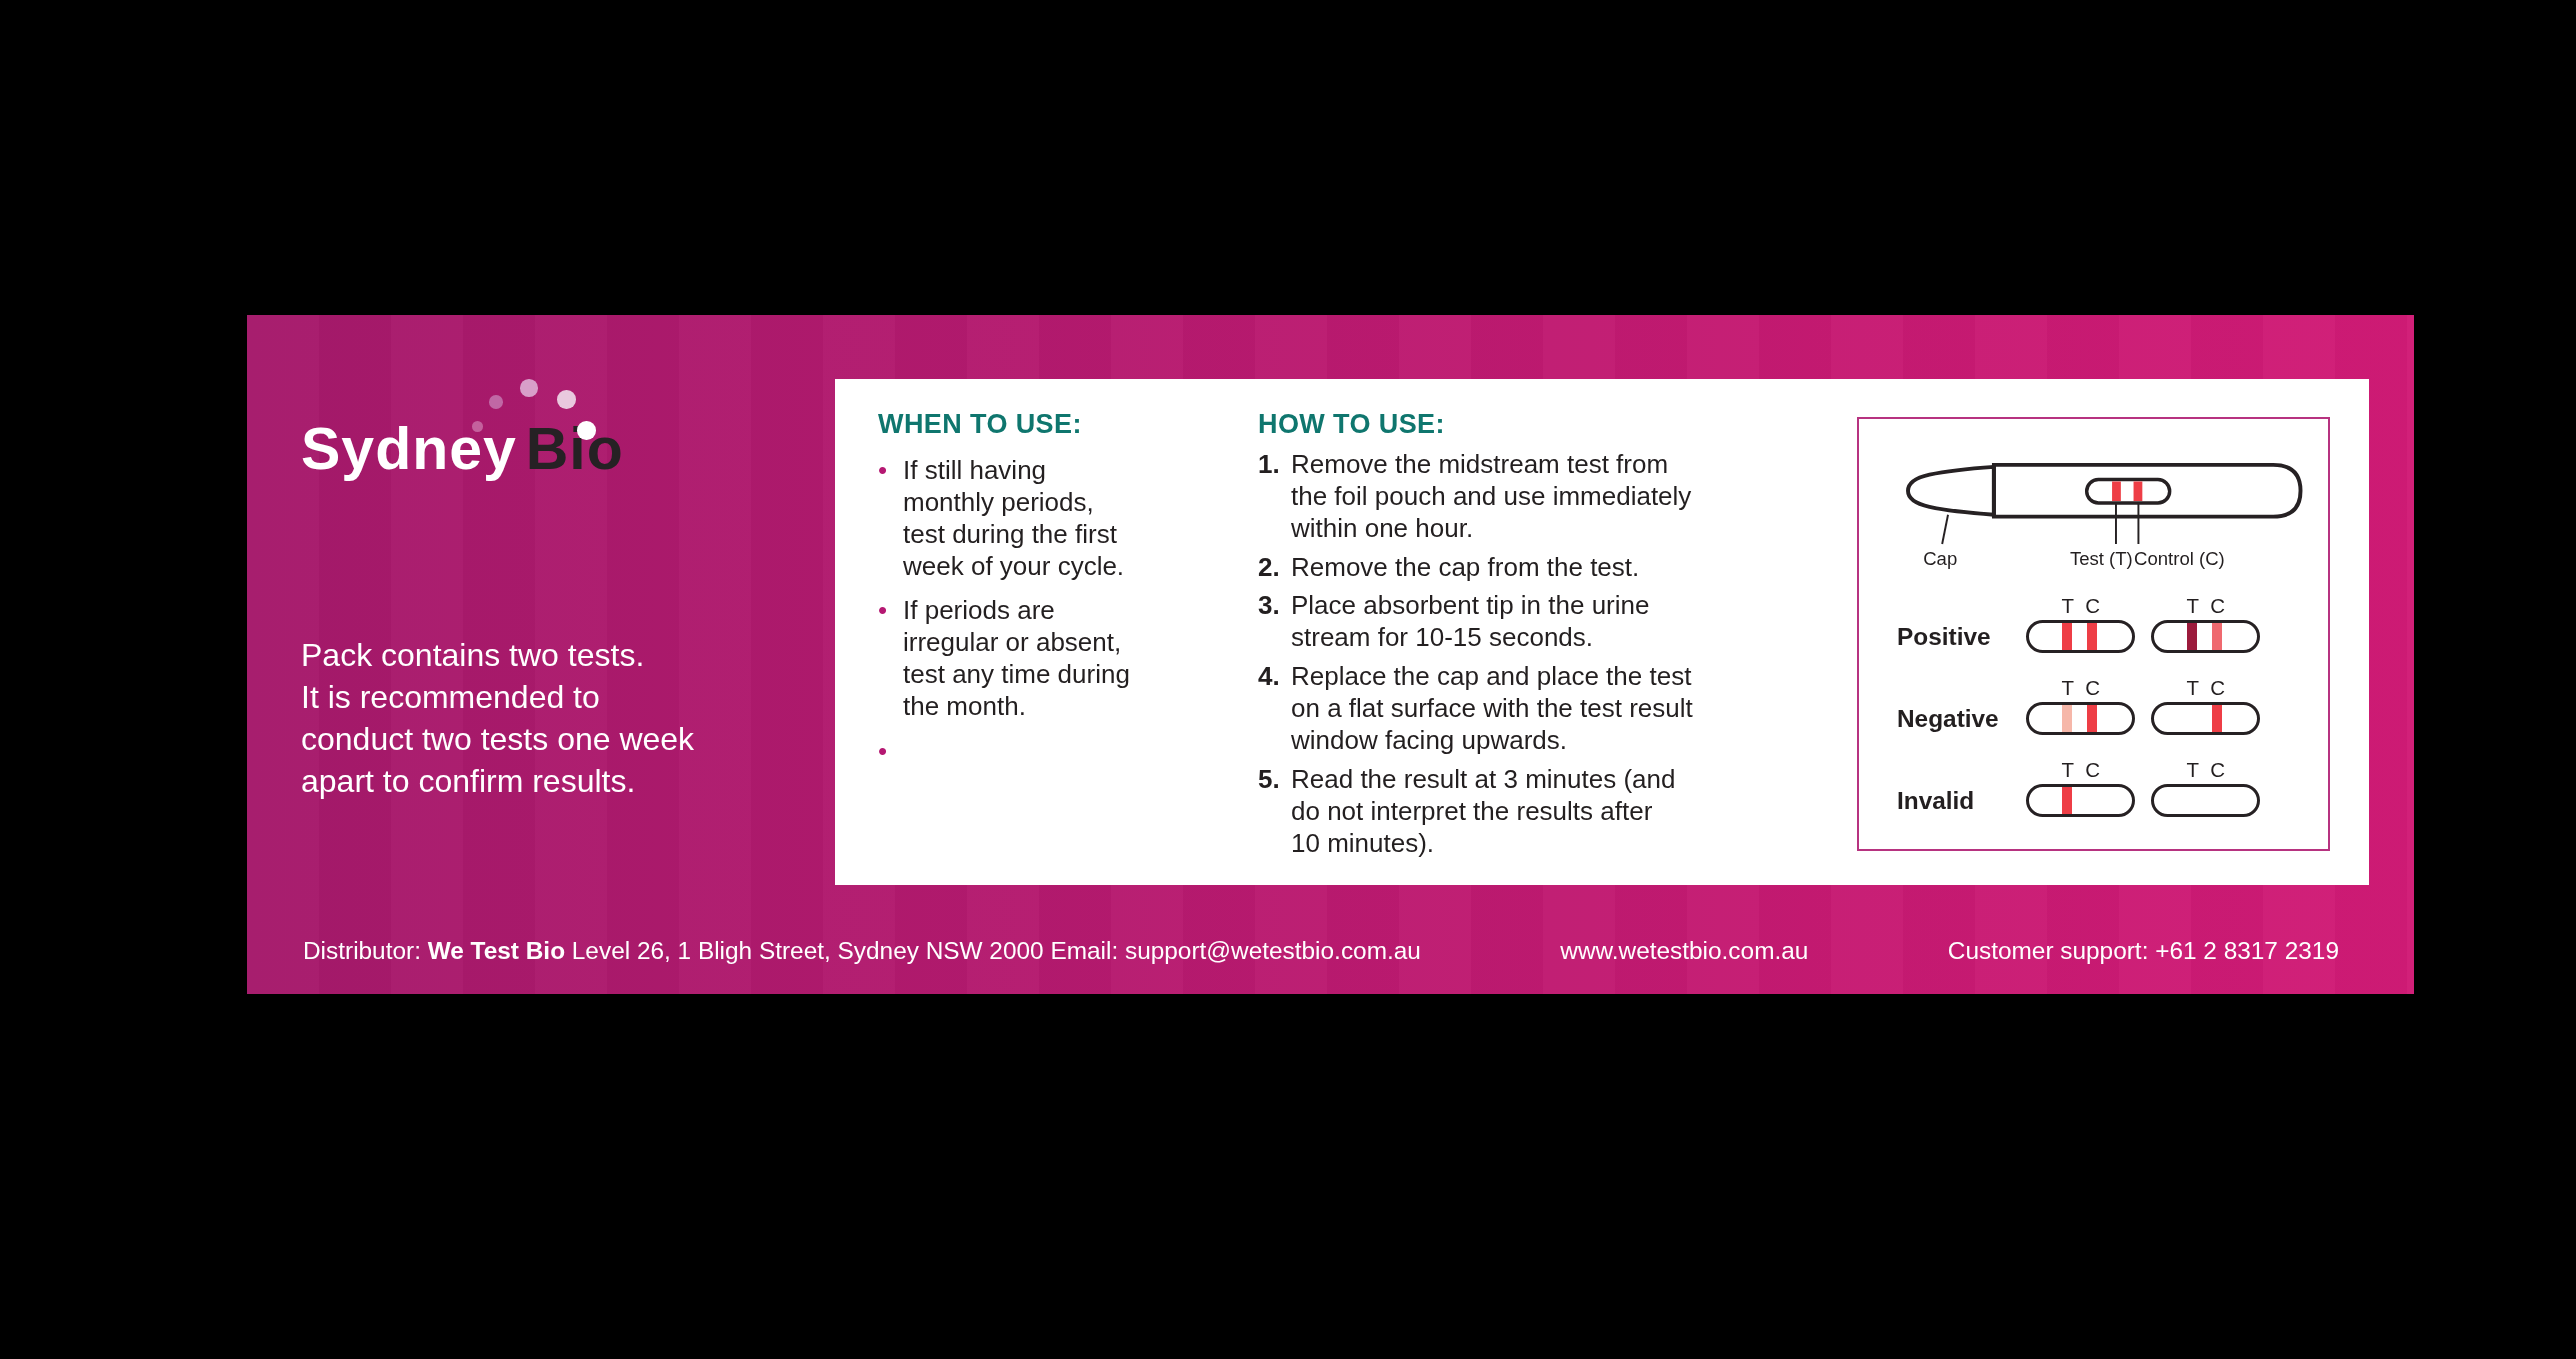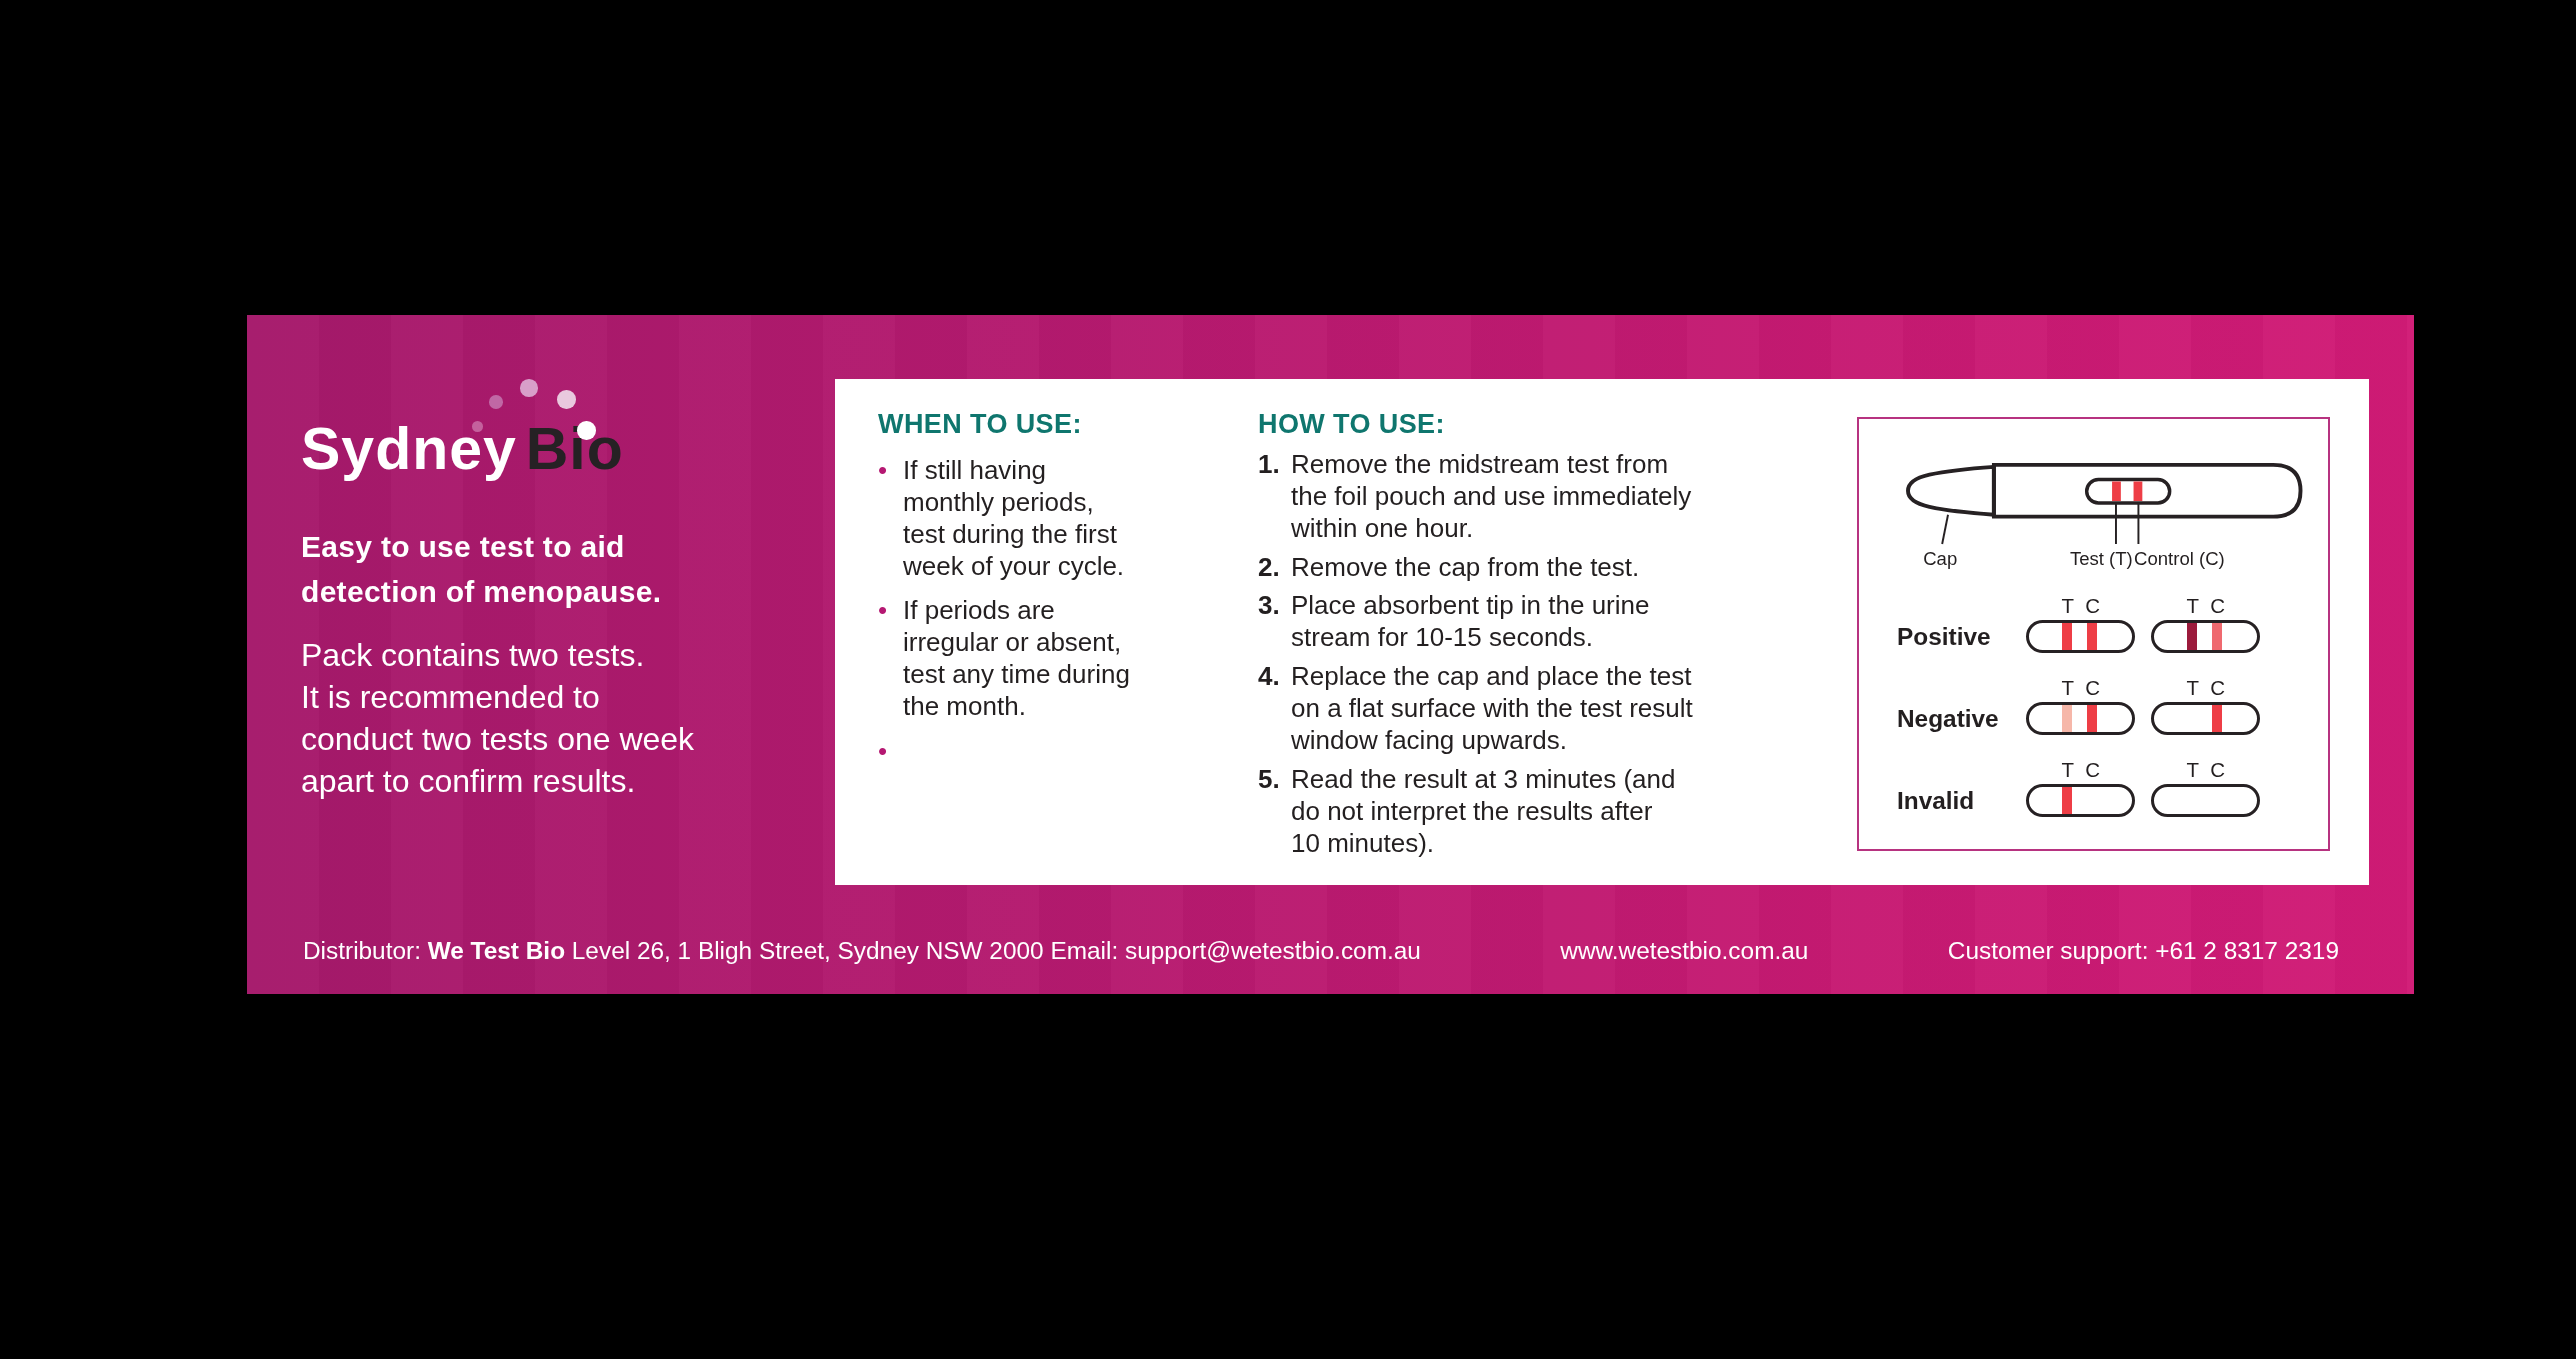--- a/index.html
+++ b/index.html
@@ -70,22 +70,20 @@
       <span class="we">Sydney</span><span class="bio">Bio</span>
     </div>
     <div id="logo-dots">
         <div class="logo-dot" style="left: 225px; top: 106px; width: 10.7px; height: 10.7px; background: rgb(196, 97, 157);"></div>
         <div class="logo-dot" style="left: 242px; top: 80px; width: 13.7px; height: 13.7px; background: rgb(192, 104, 165);"></div>
         <div class="logo-dot" style="left: 273px; top: 64px; width: 17.6px; height: 17.6px; background: rgb(216, 159, 201);"></div>
         <div class="logo-dot" style="left: 310px; top: 75px; width: 18.5px; height: 18.5px; background: rgb(233, 201, 222);"></div>
         <div class="logo-dot" style="left: 330px; top: 106px; width: 18.5px; height: 18.5px; background: rgb(255, 255, 255);"></div>
       </div>
 
-    <div class="headline" style="left:54px;top:209px;position:absolute;">Easy to use test to aid
-detection of menopause.</div>
     <div class="intro-body" style="left:54px;top:319px;position:absolute;">Pack contains two tests.
 It is recommended to
 conduct two tests one week
 apart to confirm results.</div>
 
     <div class="whitebox" style="left:588px;top:64px;">
 
       <div class="col-when">
         <div class="col-heading">WHEN TO USE:</div>
         <div class="bullet">

